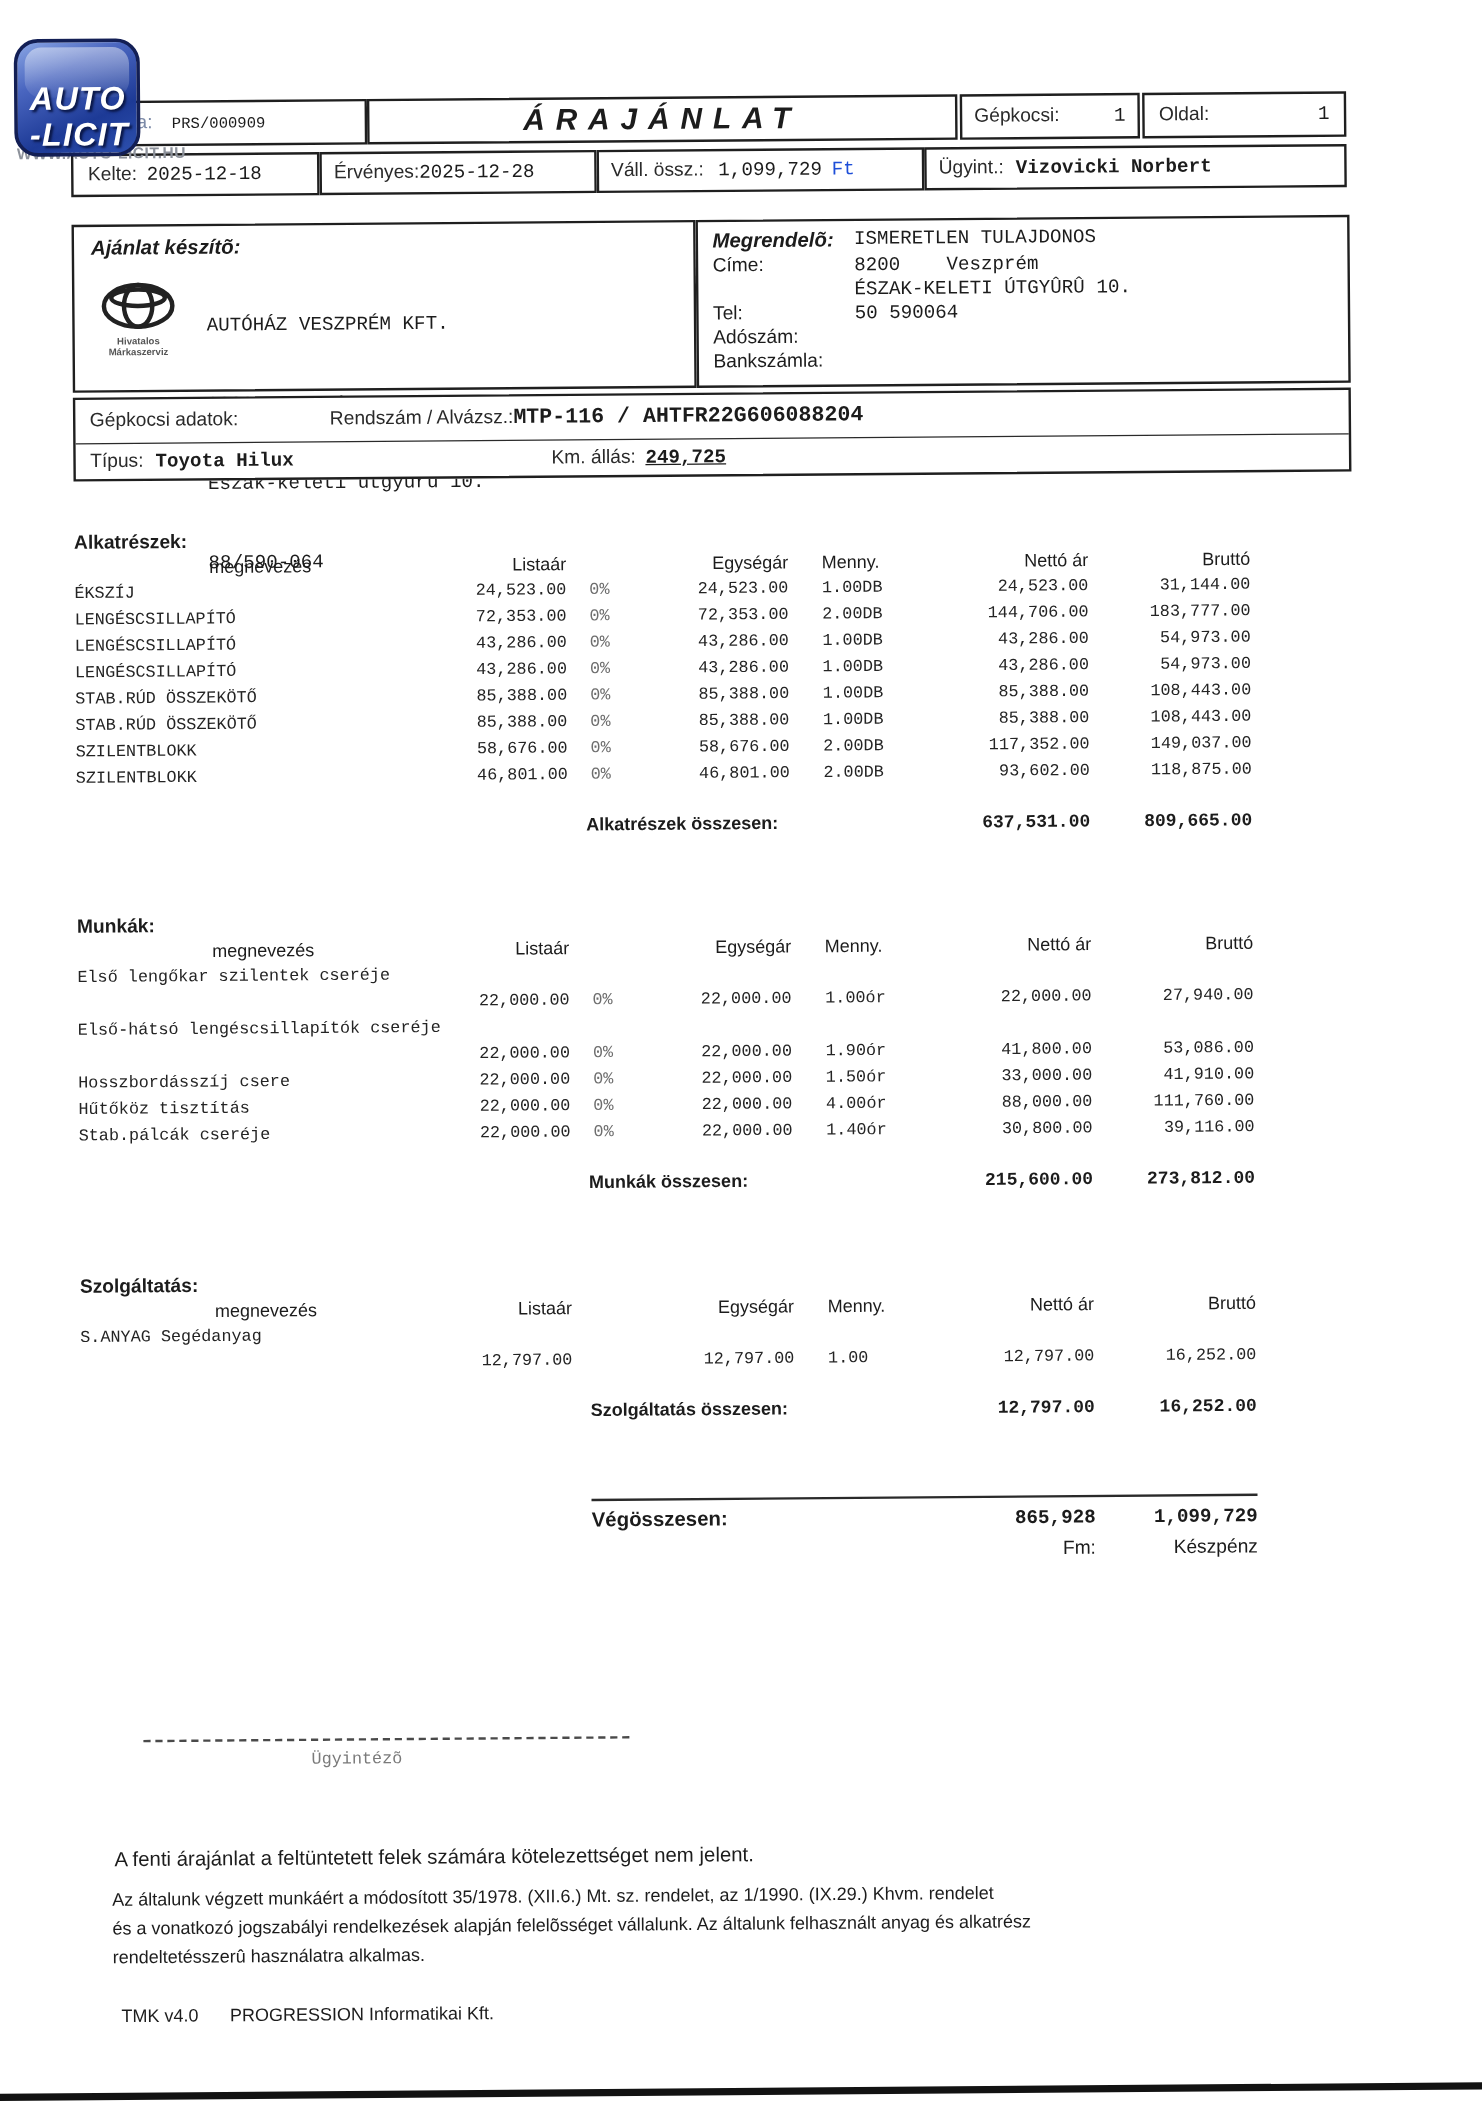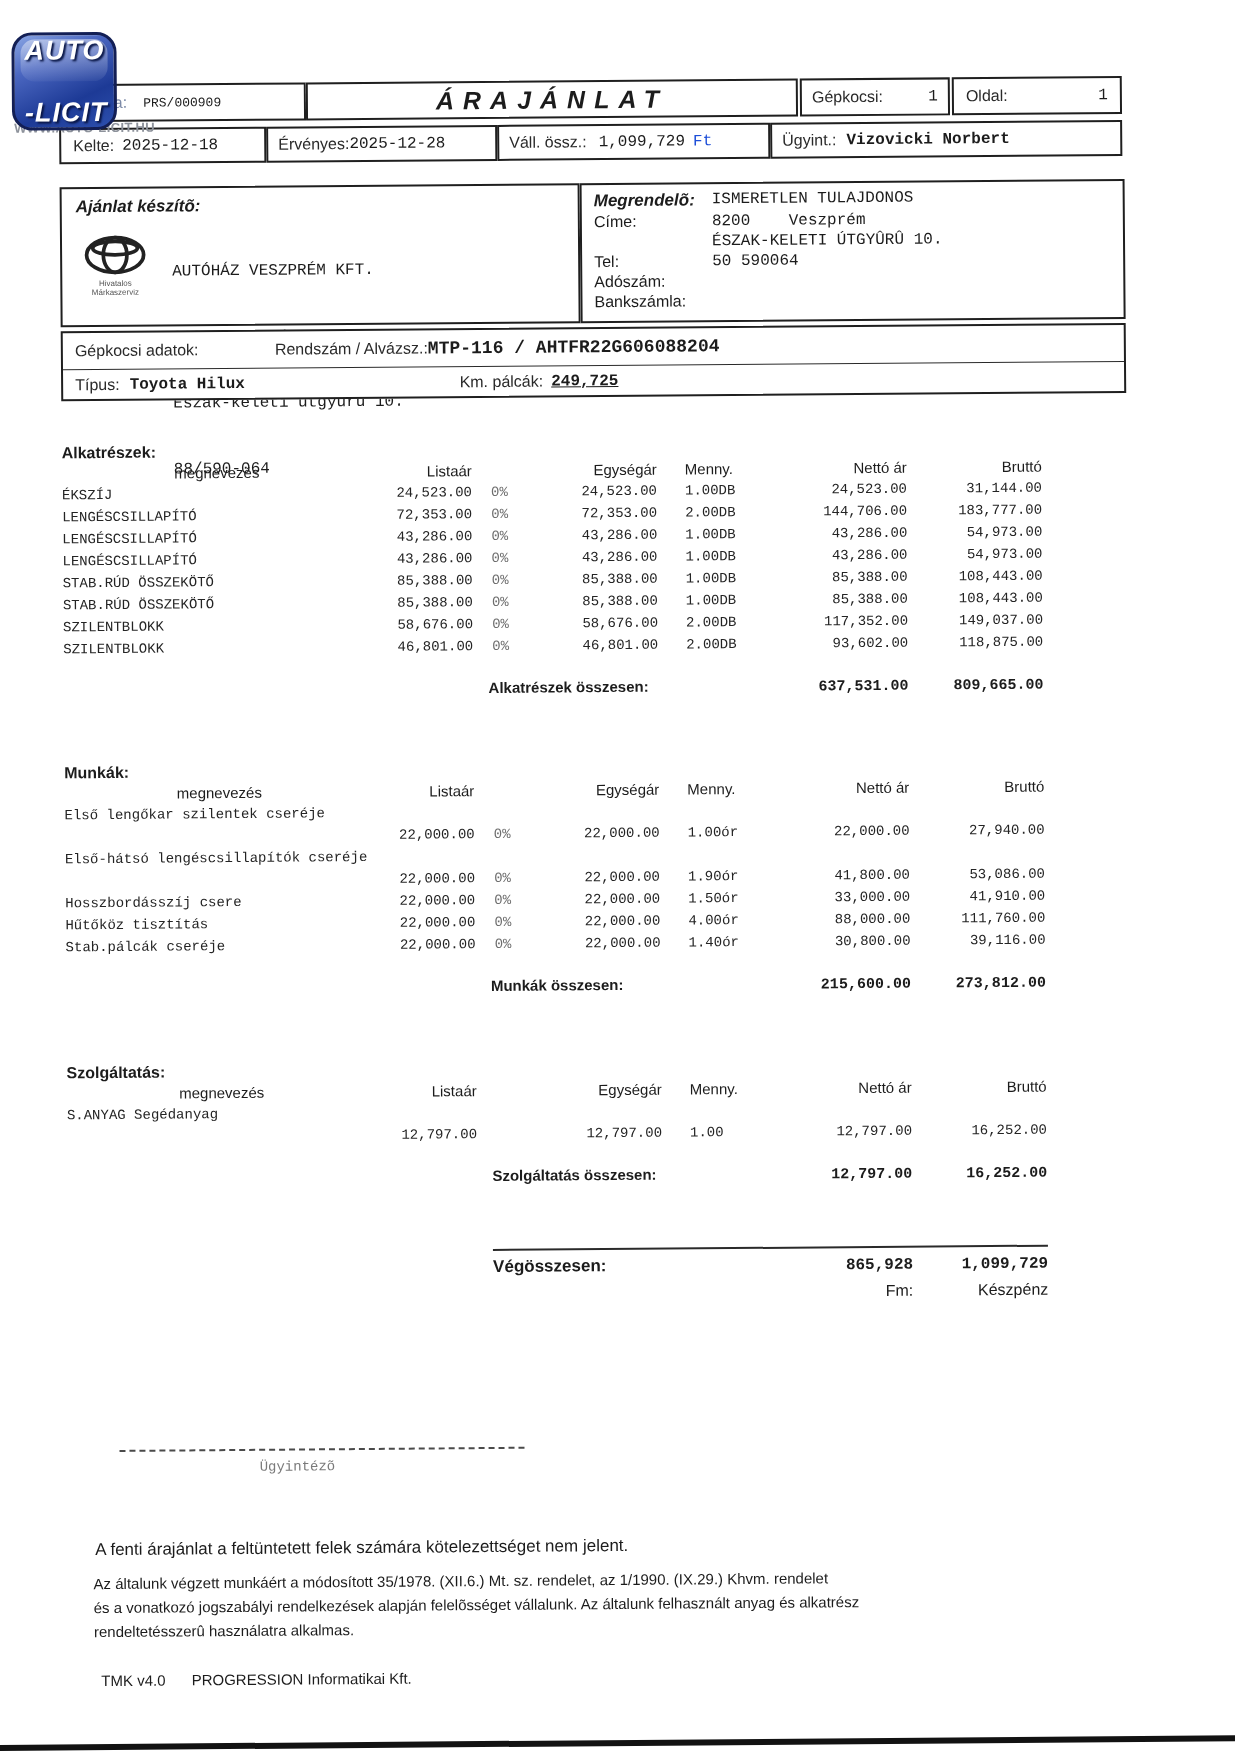--- a/index.html
+++ b/index.html
@@ -6,42 +6,42 @@
   body{width:1235px;height:1752px;overflow:hidden;position:relative;
        font-family:"Liberation Sans","DejaVu Sans",sans-serif;color:#1c1c1c;}
   .scan{position:absolute;inset:0;transform:rotate(-0.45deg);transform-origin:50% 50%;}
   .mono{font-family:"Liberation Mono","DejaVu Sans Mono",monospace;white-space:pre;}
   .box{position:absolute;border:2px solid #1f1f1f;box-sizing:border-box;background:#fff;}
 
   
   .logo{position:absolute;left:18px;top:28px;width:105px;height:98px;border-radius:20px;
         background:linear-gradient(155deg,#8aa6e4 0%,#4a66c0 30%,#1d3a96 68%,#2d50ae 100%);
         border:3px solid #131f55;box-sizing:border-box;z-index:6;
-        display:flex;flex-direction:column;justify-content:space-between;padding-left:10px;}
+        display:flex;flex-direction:column;justify-content:flex-end;padding-left:10px;}
   .logo:before{content:"";position:absolute;left:6px;top:4px;right:6px;height:42px;
         background:linear-gradient(rgba(255,255,255,.45),rgba(255,255,255,.05));border-radius:14px;}
   .logo span{position:relative;font-style:italic;font-weight:900;font-size:27px;line-height:30px;
         color:#fff;letter-spacing:1px;text-shadow:2px 2px 2px #0a1747;}
   .siteurl{position:absolute;left:20px;top:116px;z-index:2;font-weight:bold;font-size:13px;
         color:#8d929b;letter-spacing:.4px;}
 
   
   .r1{top:80px;height:38px;display:flex;align-items:center;}
   .r2{top:124px;height:36px;display:flex;align-items:center;}
   .lab{font-size:16px;color:#2a2a2a;}
   .val{font-family:"Liberation Mono","DejaVu Sans Mono",monospace;white-space:pre;font-size:16px;}
   .title-box{justify-content:center;}
   .doc-title{font-style:italic;font-weight:900;font-size:25px;letter-spacing:9px;}
   .szama-lab{color:#7d8ba8;}
 
   
   .pline{display:flex;margin-bottom:2px;}
   .plab{font-size:16px;width:118px;flex:0 0 auto;}
   .blab{font-weight:bold;font-style:italic;font-size:17px;}
-  .toyota{position:absolute;left:20px;top:46px;width:66px;text-align:center;}
+  .toyota{position:absolute;left:20px;top:46px;width:66px;text-align:center;font-weight:bold;}
   .toyota .cap{font-size:8px;color:#555;line-height:9px;}
   .addr{margin-left:96px;font-size:16px;line-height:22px;}
 
   
   .sec{position:absolute;left:65px;width:980px;}
   .sec-title{font-weight:bold;font-size:16px;margin-bottom:2px;}
   .hdr{display:flex;font-size:15px;height:20px;line-height:20px;}
   .trow,.wrow{display:flex;flex-wrap:wrap;font-family:"Liberation Mono","DejaVu Sans Mono",monospace;
         font-size:14px;line-height:22px;white-space:pre;color:#242424;}
   .cn{width:310px;}  .cl{width:100px;text-align:right;}
@@ -163,21 +163,21 @@
 
   <div class="box" style="left:65px;top:327px;width:1065px;height:70px;">
     <div style="display:flex;align-items:center;height:36px;padding-left:12px;border-bottom:1.5px solid #2a2a2a;">
       <span class="lab" style="width:200px;">Gépkocsi adatok:</span>
       <span class="lab">Rendszám / Alvázsz.:</span>
       <span class="val" style="font-weight:bold;font-size:18px;">MTP-116 / AHTFR22G606088204</span>
     </div>
     <div style="display:flex;align-items:center;height:30px;padding-left:12px;">
       <span class="lab">Típus:</span>
       <span class="val" style="margin-left:10px;font-weight:bold;width:330px;">Toyota Hilux</span>
-      <span class="lab">Km. pálcák:</span>
+      <span class="lab">Km. állás:</span>
       <span class="val" style="margin-left:8px;font-weight:bold;text-decoration:underline;">249,725</span>
     </div>
   </div>
 
   <div class="sec" style="top:440px;">
     <div class="sec-title">Alkatrészek:</div>
     <div class="hdr">
       <span class="cn">megnevezés</span>
       <span class="cl">Listaár</span>
       <span class="cp"></span>

